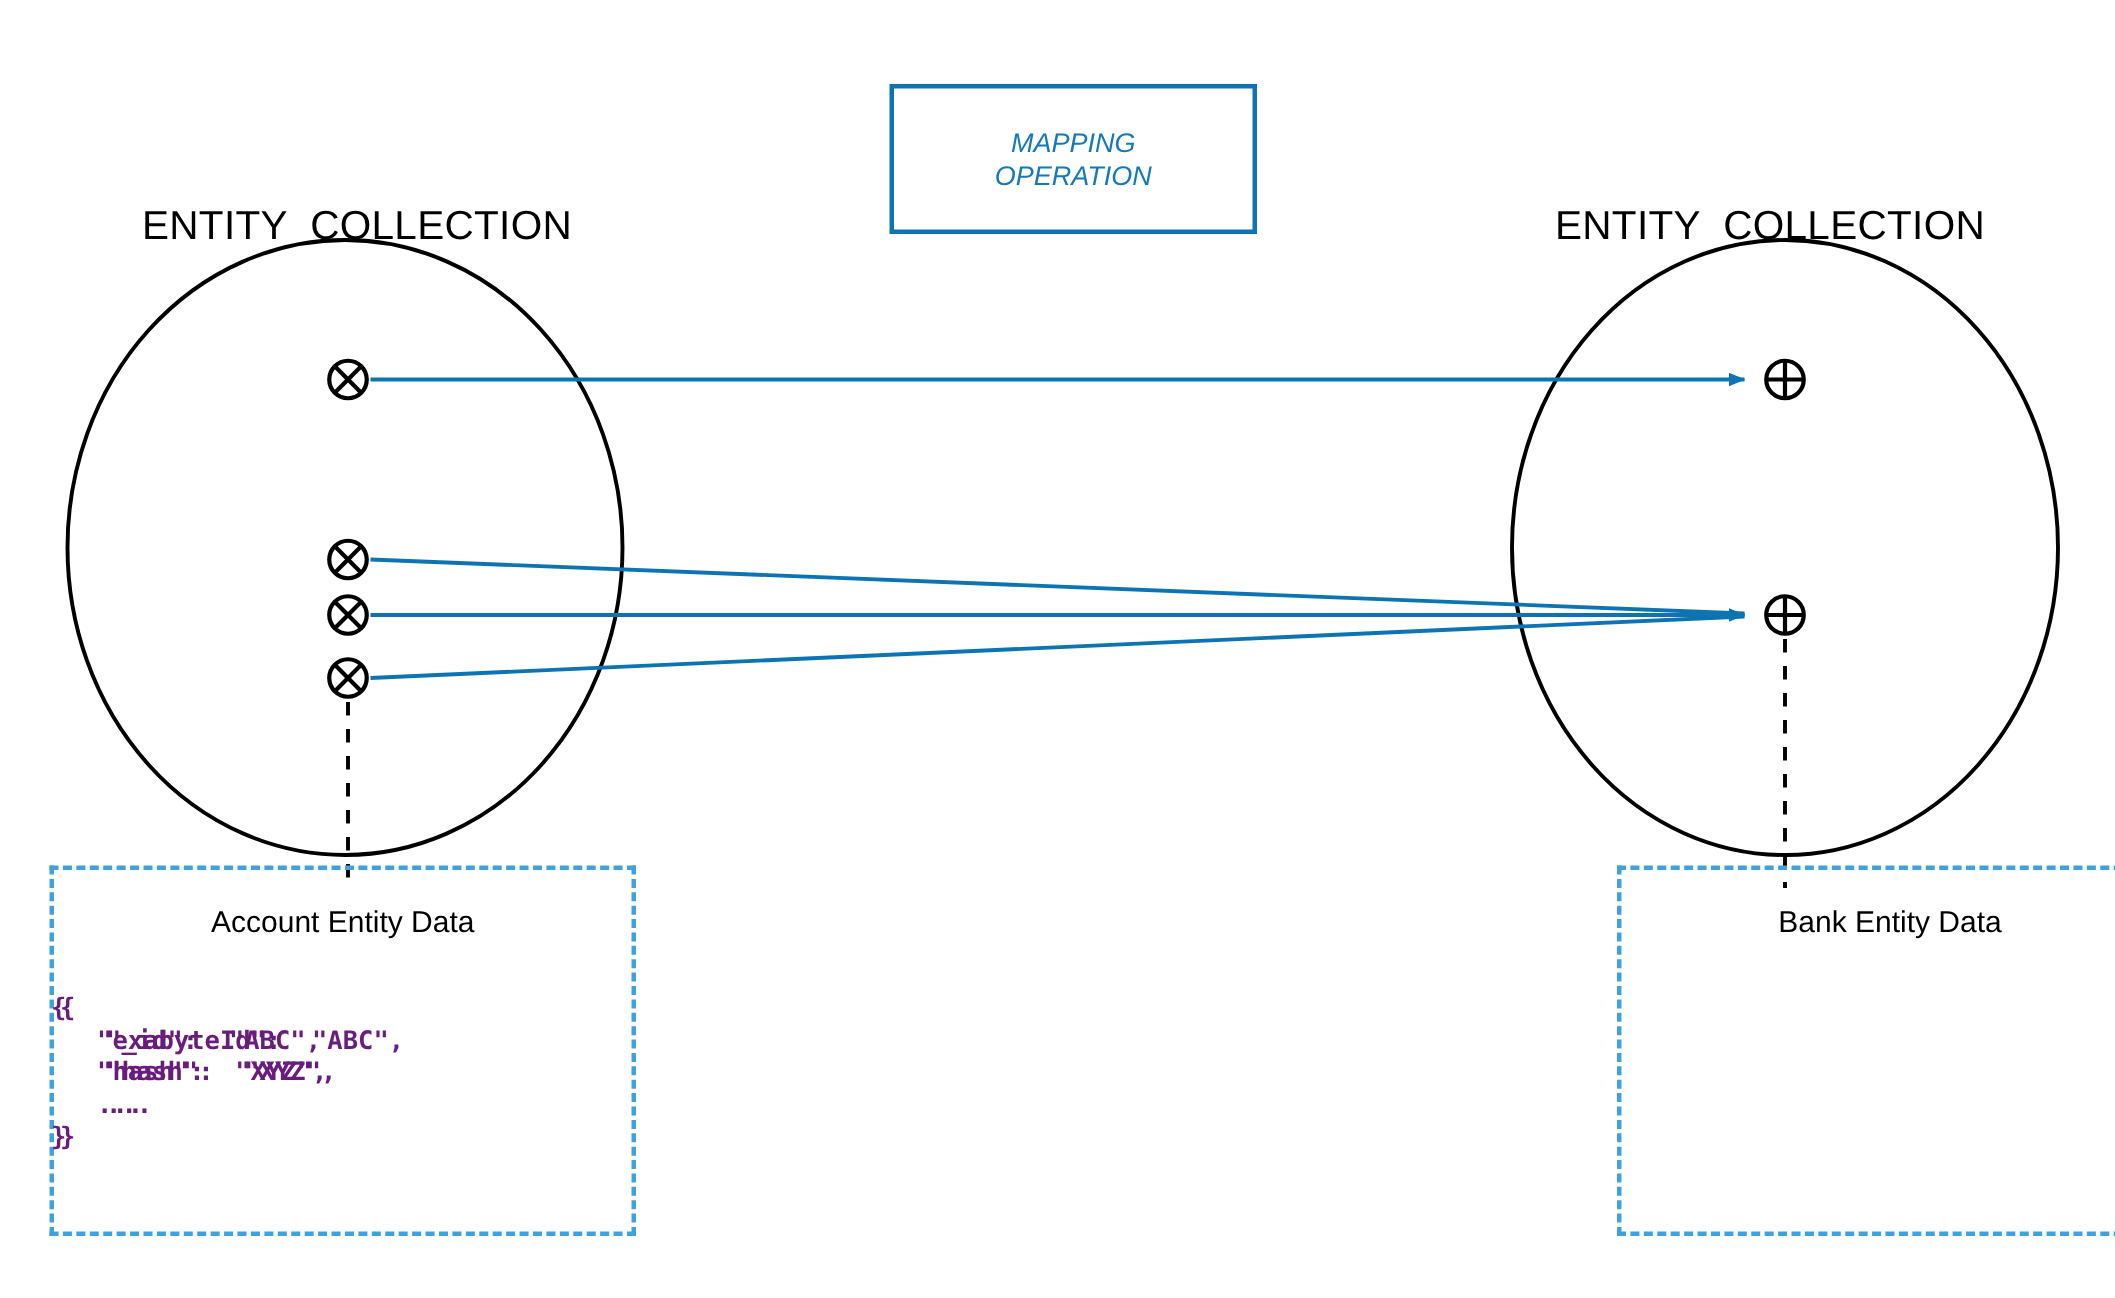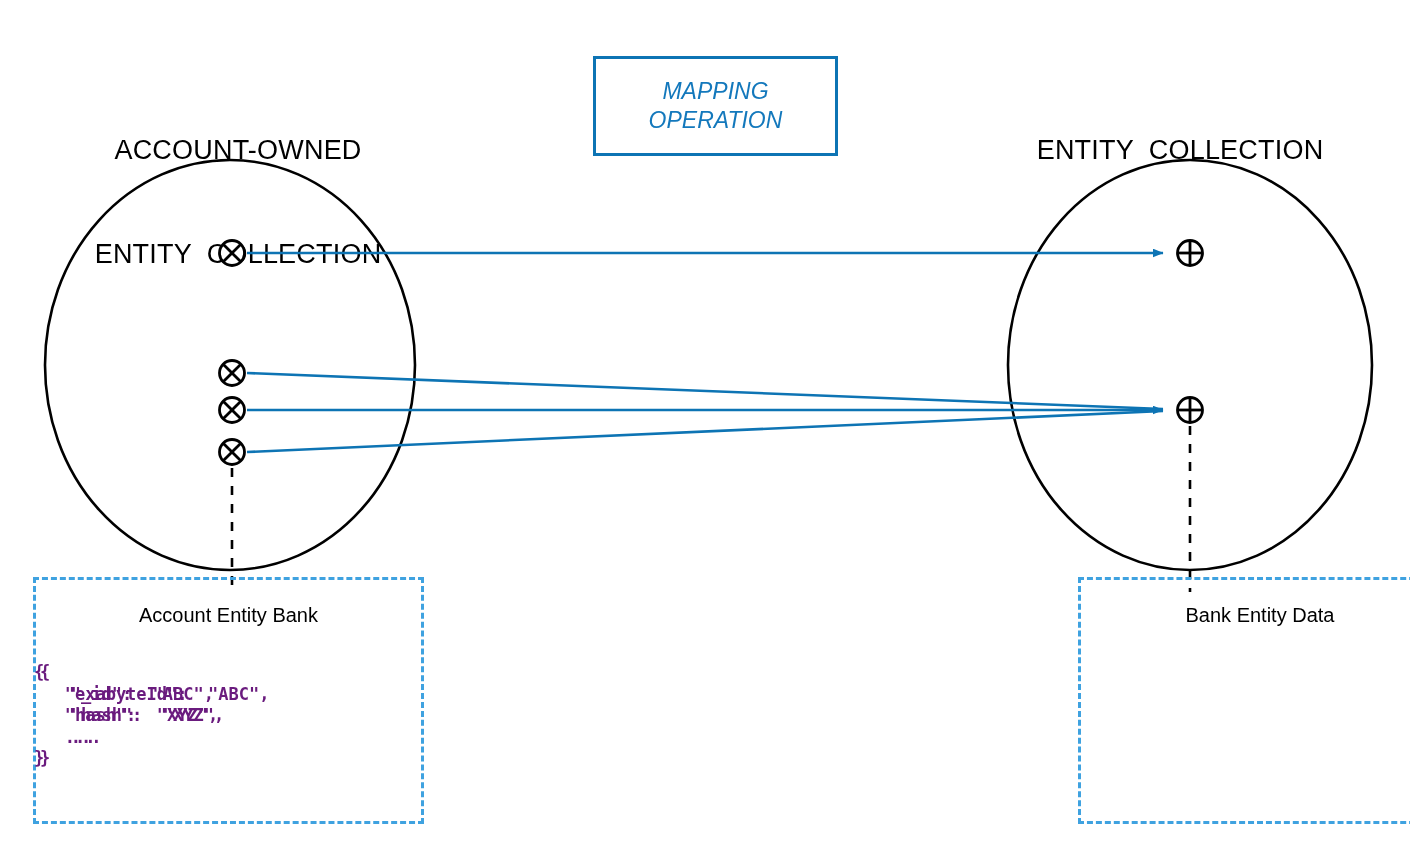--- a/index.html
+++ b/index.html
@@ -49,21 +49,21 @@
     border: 3px solid #0d74b4;
     box-sizing: border-box;
     display: flex;
     flex-direction: column;
     align-items: center;
     justify-content: center;
   }
   #mapping-box .mline {
     font-family: "Liberation Sans", sans-serif;
     font-style: italic;
-    font-size: 23px;
+    font-size: 18px;
     line-height: 1.24;
     color: #1378bc;
     white-space: pre;
   }
 
   .databox {
     position: absolute;
     border: 3px dashed #3fa2e0;
     box-sizing: border-box;
     background: transparent;
@@ -93,21 +93,20 @@
   }
   #code-left  { left: 34px; top: 645px; }
   #code-right { left: 40px; top: 645px; }
 </style>
 </head>
 <body>
 
 <div id="stage">
 
   <div class="titleblock" id="title-left">
-    <div>ACCOUNT-OWNED</div>
     <div>ENTITY  COLLECTION</div>
   </div>
 
   <div class="titleblock" id="title-right">
     <div>ENTITY  COLLECTION</div>
   </div>
 
   <div id="mapping-box">
     <div class="mline">MAPPING</div>
     <div class="mline">OPERATION</div>
@@ -163,21 +162,21 @@
       <line x1="1177" y1="253" x2="1203" y2="253" stroke="#000000" stroke-width="2.8"></line>
     </g>
     <g>
       <circle cx="1190" cy="410" r="12.5" fill="#ffffff" stroke="#000000" stroke-width="2.8"></circle>
       <line x1="1190" y1="397" x2="1190" y2="423" stroke="#000000" stroke-width="2.8"></line>
       <line x1="1177" y1="410" x2="1203" y2="410" stroke="#000000" stroke-width="2.8"></line>
     </g>
   </svg>
 
   <div class="databox" id="databox-left">
-    <div class="databox-title">Account Entity Bank</div>
+    <div class="databox-title">Account Entity Data</div>
   </div>
   <pre class="codeblock" id="code-left">{
    "exabyteId":  "ABC",
    "hash":  "XYZ",
    ...
 }</pre>
 
   <div class="databox" id="databox-right">
     <div class="databox-title">Bank Entity Data</div>
   </div>

